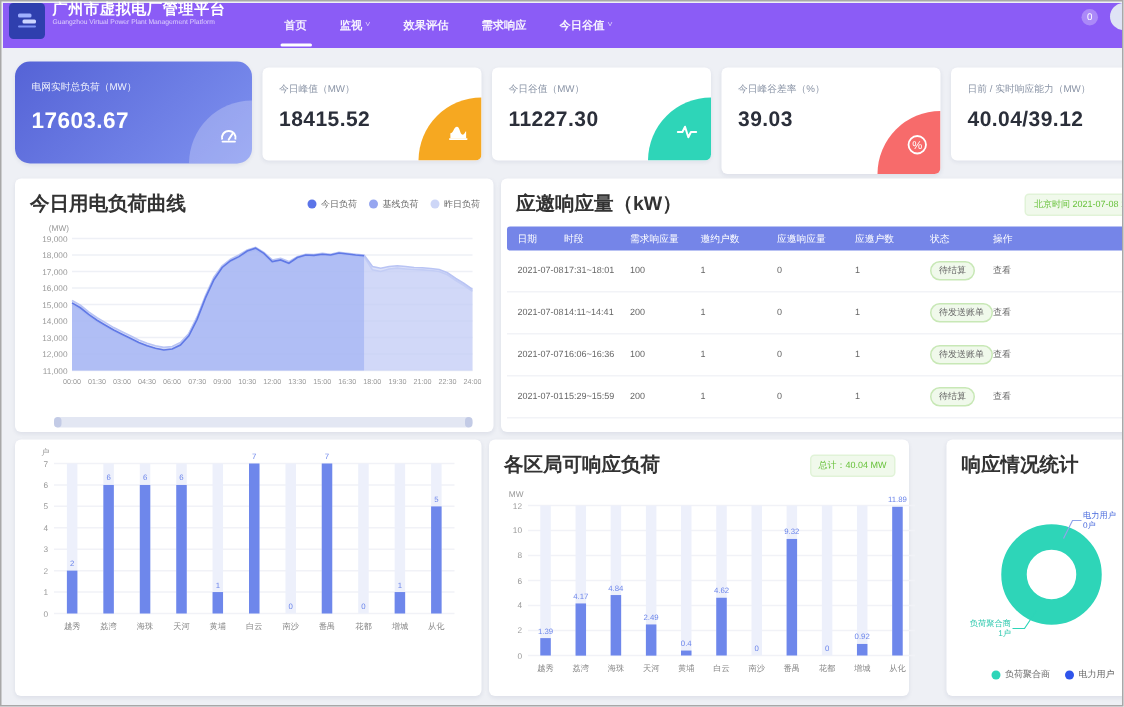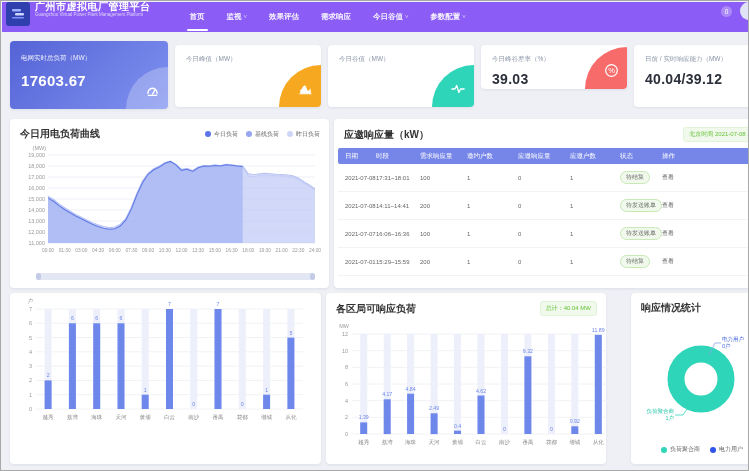--- a/index.html
+++ b/index.html
@@ -24,21 +24,21 @@
   .card .lbl{font-size:6.5px;color:#8a94a6;margin:10px 0 0 11px;}
   .card .val{font-size:14px;font-weight:bold;color:#2b2f3a;margin:7px 0 0 11px;letter-spacing:.3px;}
   .card.primary{background:linear-gradient(135deg,#5563d6,#7f92f0);}
   .card.primary .lbl{color:rgba(255,255,255,.9);margin-top:13px;}
   .card.primary .val{color:#fff;font-size:15px;margin-top:9px;}
   .quarter{position:absolute;right:0;bottom:0;width:42px;height:42px;border-top-left-radius:100%;display:flex;align-items:flex-end;justify-content:flex-end;}
   .quarter svg{margin:0 8px 7px 0;}
   
   .panel{position:absolute;background:#fff;border-radius:4px;box-shadow:0 1px 3px rgba(30,40,90,.08);}
   .panel-head{display:flex;align-items:center;justify-content:space-between;padding:8px 9px 2px 10px;}
-  .panel-title{font-size:10px;font-weight:bold;color:#333;}
+  .panel-title{font-size:13px;font-weight:bold;color:#333;}
   .green-badge{background:#f0f9eb;border:1px solid #e1f3d8;color:#67c23a;font-size:6px;padding:2px 5px;border-radius:3px;white-space:nowrap;}
   
   .legend{display:flex;gap:8px;align-items:center;}
   .legend-item{display:flex;align-items:center;gap:3px;font-size:6px;color:#666;cursor:pointer;}
   .legend-dot{width:6px;height:6px;border-radius:50%;}
   
   .dz{height:7px;background:#e3e7f3;border-radius:4px;margin:2px 14px 0 26px;position:relative;}
   .dz .h{position:absolute;top:0;width:5px;height:7px;background:#c3cbe6;border-radius:3px;}
   
   .tbl-header,.tbl-row{display:grid;grid-template-columns:31px 44px 47px 51px 52px 50px 42px 110px;align-items:center;padding-left:7px;}
@@ -79,61 +79,59 @@
         <div class="nav-item">
           <span>效果评估</span>
         </div>
         <div class="nav-item">
           <span>需求响应</span>
         </div>
         <div class="nav-item">
           <span>今日谷值</span>
           <span class="caret">˅</span>
         </div>
-        <div class="nav-item">
-          <span>参数配置</span>
-          <span class="caret">˅</span>
-        </div>
       </div>
     <div class="nav-right">
       <div class="nav-badge">0</div>
       <div class="avatar"></div>
     </div>
   </div>
 
   <div id="kpi-root">
-      <div class="card primary" style="left: 9px; top: 40px; width: 158px; height: 68px;">
+      <div class="card primary" style="left: 9px; top: 40px; width: 158px; height: 68px; border-radius: 10px;">
         <div class="lbl">电网实时总负荷（MW）</div>
         <div class="val">17603.67</div>
         <div class="quarter" style="background:rgba(255,255,255,0.25)">
           <span><svg width="15" height="14" viewBox="0 0 16 16">
               <path d="M3 11.5a5.2 5.2 0 1 1 10 0" fill="none" stroke="#fff" stroke-width="1.5"></path>
               <line x1="8" y1="11.5" x2="11" y2="6.8" stroke="#fff" stroke-width="1.5" stroke-linecap="round"></line>
               <line x1="3.2" y1="13" x2="12.8" y2="13" stroke="#fff" stroke-width="1.3" stroke-linecap="round"></line>
             </svg></span>
         </div>
       </div>
       <div class="card" style="left: 174px; top: 44px; width: 146px; height: 62px;">
         <div class="lbl">今日峰值（MW）</div>
+        <div class="val">18415.52</div>
         <div class="quarter" style="background:#f6a821">
           <span><svg width="15" height="14" viewBox="0 0 16 16">
               <path d="M2 13 L2 9 C4.4 9 4.6 4 7 4 C9.4 4 9.2 10 11.4 10 C13 10 13.2 7.5 14 7.5 L14 13 Z" fill="#fff"></path>
               <line x1="1.5" y1="13.4" x2="14.5" y2="13.4" stroke="#fff" stroke-width="1.2" stroke-linecap="round"></line>
             </svg></span>
         </div>
       </div>
       <div class="card" style="left: 327px; top: 44px; width: 146px; height: 62px;">
         <div class="lbl">今日谷值（MW）</div>
+        <div class="val">11227.30</div>
         <div class="quarter" style="background:#2ed5b8">
           <span><svg width="16" height="14" viewBox="0 0 16 16">
               <polyline points="1,8 4.5,8 6.5,4 9,12 11,8 15,8" fill="none" stroke="#fff" stroke-width="1.5" stroke-linejoin="round" stroke-linecap="round"></polyline>
             </svg></span>
         </div>
       </div>
-      <div class="card" style="left: 480px; top: 44px; width: 146px; height: 44px;">
+      <div class="card" style="left: 480px; top: 44px; width: 146px; height: 71px;">
         <div class="lbl">今日峰谷差率（%）</div>
         <div class="val">39.03</div>
         <div class="quarter" style="background:#f76b6b">
           <span><svg width="15" height="15" viewBox="0 0 16 16">
               <circle cx="8" cy="8" r="6.2" fill="none" stroke="#fff" stroke-width="1.3"></circle>
               <text x="8" y="10.8" font-size="8" fill="#fff" text-anchor="middle" font-family="sans-serif">%</text>
             </svg></span>
         </div>
       </div>
       <div class="card" style="left: 633px; top: 44px; width: 146px; height: 62px;">

